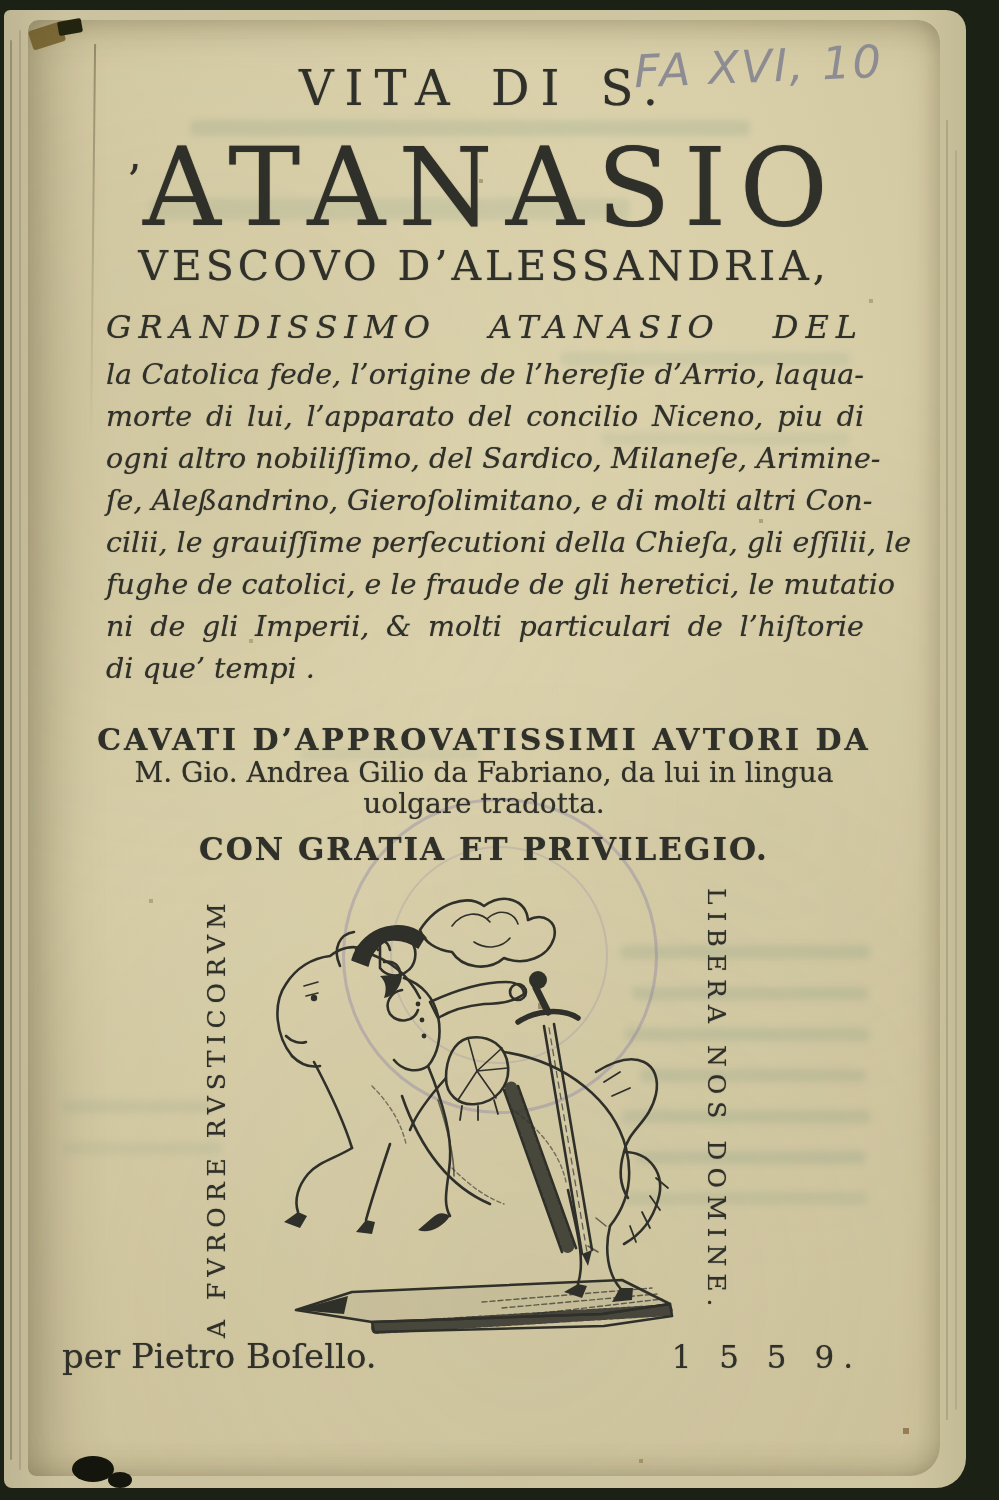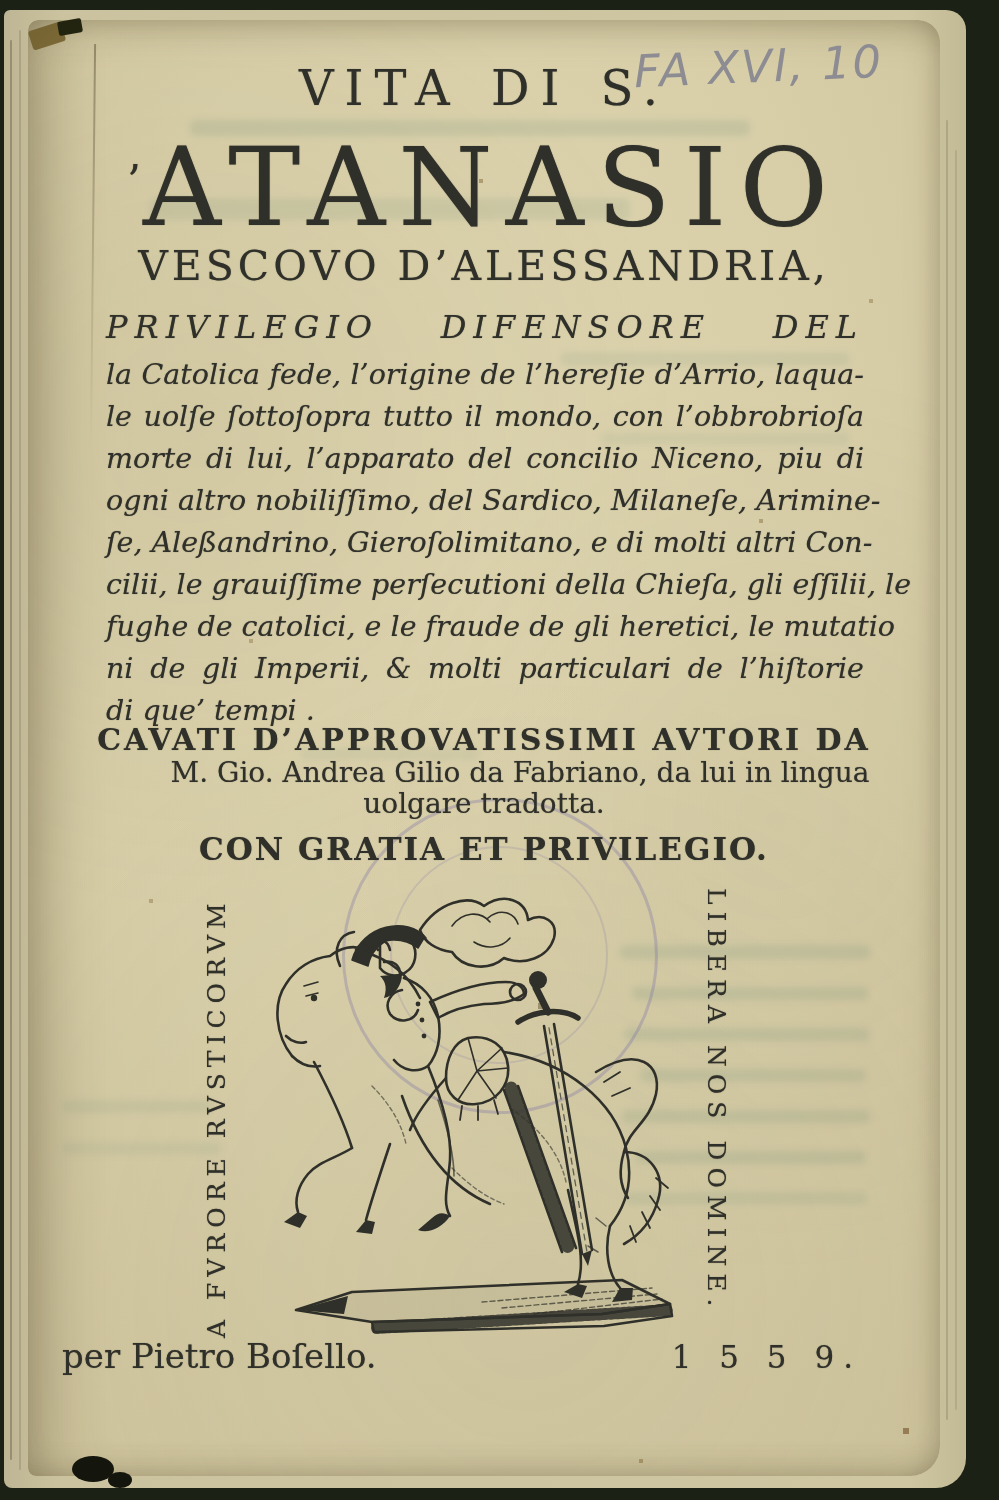--- a/index.html
+++ b/index.html
@@ -55,21 +55,21 @@
   .annotation{position:absolute;left:634px;top:40px;font-family:"DejaVu Sans","Liberation Sans",sans-serif;
               font-style:italic;font-size:45px;letter-spacing:2px;color:#8d8c92;
               transform:rotate(-2.4deg);white-space:nowrap;}
   .argument{position:absolute;left:106px;top:308px;width:758px;font-style:italic;}
   .arg-head{font-style:italic;font-size:32px;letter-spacing:7px;height:46px;
             text-align:justify;text-align-last:justify;}
   .arg-line{font-size:28.5px;line-height:42px;text-align:justify;text-align-last:justify;
             white-space:nowrap;}
   .arg-line.short{text-align-last:left;}
   .credit1{top:722px;font-size:30px;letter-spacing:3px;font-weight:bold;}
-  .credit2{top:756px;font-size:28px;margin-left:36px;}
+  .credit2{top:756px;font-size:28px;}
   .credit3{top:787px;font-size:28px;}
   .privilege{top:831px;font-size:31px;letter-spacing:2px;font-weight:bold;}
   
   .device{position:absolute;left:252px;top:886px;width:474px;height:460px;}
   .motto{position:absolute;font-size:25px;letter-spacing:6px;writing-mode:vertical-rl;
          white-space:nowrap;}
   .motto-left{left:202px;top:892px;height:446px;transform:rotate(180deg);}
   .motto-right{left:702px;top:888px;height:458px;letter-spacing:7px;}
   
   .imprint{position:absolute;left:62px;top:1336px;width:800px;display:flex;
@@ -117,23 +117,22 @@
 
   <div class="centerband ink title-top">VITA DI S.</div>
 
   <div class="annotation">FA XVI, 10</div>
 
   <div class="centerband ink title-main"><span class="title-mark">’</span><span>ATANASIO</span></div>
 
   <div class="centerband ink subtitle">VESCOVO D’ALESSANDRIA,</div>
 
   <div class="argument ink">
-    <div class="arg-head">PRIVILEGIO DIFENSORE DEL</div>
+    <div class="arg-head">GRANDISSIMO ATANASIO DEL</div>
     <div class="arg-line">la Catolica fede, l’origine de l’hereſie d’Arrio, laqua-</div>
-    <div class="arg-line">le uolſe ſottoſopra tutto il mondo, con l’obbrobrioſa</div>
     <div class="arg-line">morte di lui, l’apparato del concilio Niceno, piu di</div>
     <div class="arg-line">ogni altro nobiliſſimo, del Sardico, Milaneſe, Arimine-</div>
     <div class="arg-line">ſe, Aleßandrino, Gieroſolimitano, e di molti altri Con-</div>
     <div class="arg-line">cilii, le grauiſſime perſecutioni della Chieſa, gli eſſilii, le</div>
     <div class="arg-line">fughe de catolici, e le fraude de gli heretici, le mutatio</div>
     <div class="arg-line">ni de gli Imperii, &amp; molti particulari de l’hiſtorie</div>
     <div class="arg-line short">di que’ tempi .</div>
   </div>
 
   <div class="centerband ink credit1">CAVATI D’APPROVATISSIMI AVTORI DA</div>

